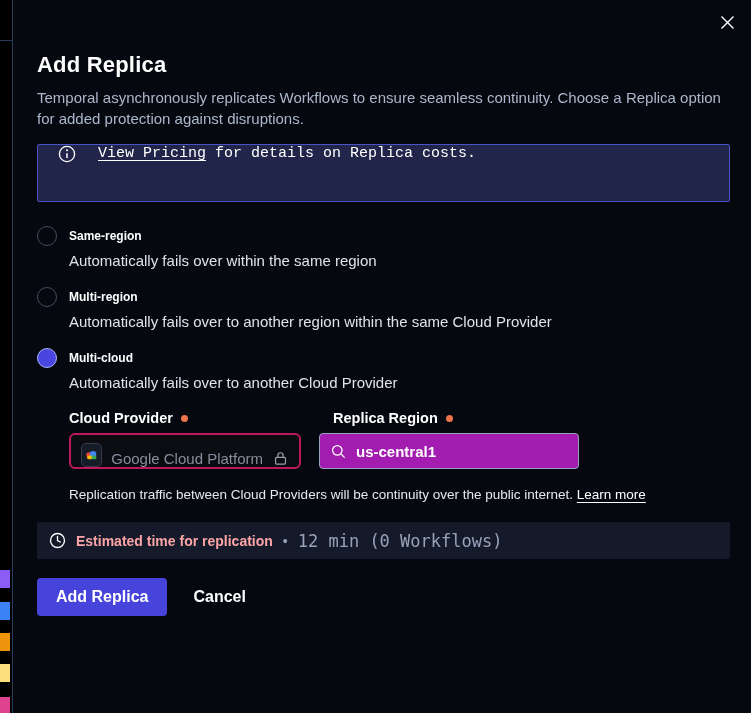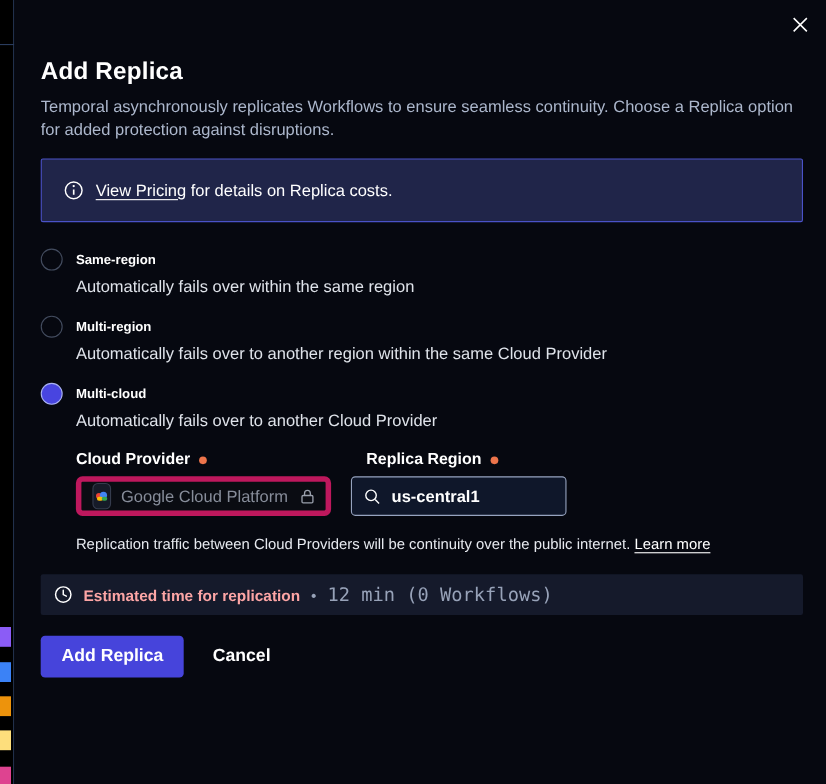--- a/index.html
+++ b/index.html
@@ -19,23 +19,23 @@
 
   .close-btn { position:absolute; top:10px; right:12px; width:24px; height:24px;
                background:none; border:none; cursor:pointer; display:flex;
                align-items:center; justify-content:center; }
   .close-btn svg { display:block; }
 
   h1.title { margin-top:36px; font-size:22px; font-weight:700; color:#fff; letter-spacing:.2px; }
 
   p.desc { margin-top:9px; font-size:15px; line-height:21px; color:#acb7cc; max-width:697px; }
 
-  .banner { margin-top:15px; height:58px; display:flex; align-items:center; gap:11px;
+  .banner { margin-top:15px; height:58px; display:flex; gap:22px;
             background:#202549; border:1px solid #4a52c8; border-radius:2px;
-            padding:0 20px; }
+            padding:0 20px;font-family:Liberation Mono, monospace; }
   .banner p { font-size:15px; color:#fff; }
   .banner a { color:#fff; text-decoration:underline; text-underline-offset:3px; cursor:pointer; }
 
   .options { margin-top:24px; }
   .option { margin-bottom:18px; }
   .option-row { display:flex; align-items:center; gap:12px; }
   .radio-dot { width:20px; height:20px; border-radius:50%; border:1.5px solid #434c5f;
                background:transparent; flex:0 0 auto; cursor:pointer; }
   .radio-dot.on { border-color:#a9b2f2; background:#4845e0; }
   .option-label { font-size:12px; font-weight:700; color:#fff; cursor:pointer; }
@@ -43,31 +43,31 @@
 
   .mc-extra { margin-left:32px; }
   .field-labels { display:flex; gap:32px; margin-top:19px; }
   .field-label { display:flex; align-items:center; gap:8px;
                  font-size:14.5px; font-weight:700; color:#fff; }
   .field-label.col1 { width:232px; }
   .field-label.col2 { width:222px; }
   .req-dot { width:7px; height:7px; border-radius:50%; background:#ed744b; }
 
   .fields { display:flex; gap:18px; margin-top:7px; }
-  .select-gcp { width:232px; height:36px; border:5px solid #be185d; border-radius:6px;
-                display:flex; align-items:center; gap:9px; padding:0 10px;
+  .select-gcp { width:232px; height:36px; border:2px solid #be185d; border-radius:6px;
+                display:flex; align-items:flex-end; gap:9px; padding:0 10px;
                 background:#0a0c12; }
   .gcp-badge { width:24px; height:24px; border-radius:5px; background:#161b28;
                border:1px solid #353c4d; display:flex; align-items:center; justify-content:center; }
   .select-gcp .value { font-size:15px; color:#878d9a; flex:1 1 auto; white-space:nowrap; }
   .lock { margin-left:auto; display:flex; }
 
-  .input-region { width:196px; height:36px; border:1px solid #96a3bf; border-radius:4px;
+  .input-region { width:260px; height:36px; border:1px solid #96a3bf; border-radius:4px;
                   display:flex; align-items:center; gap:9px; padding:0 10px;
-                  background:#0f172a; }
+                  background:#a21caf; }
   .input-region .value { font-size:15px; font-weight:600; color:#fff; }
 
   .note { margin-top:18px; font-size:13.5px; color:#e6e9ef; }
   .note a { color:#fff; text-decoration:underline; text-underline-offset:3px; cursor:pointer; }
 
   .estimate { margin-top:20px; height:37px; background:#151a2b; border-radius:2px;
               display:flex; align-items:center; gap:10px; padding:0 12px; }
   .estimate .est-label { font-size:14px; font-weight:700; color:#fca5a5; }
   .estimate .sep { color:#97a2b8; font-size:14px; }
   .estimate .est-value { font-family:"DejaVu Sans Mono", monospace; font-size:17px; color:#97a2b8; }

